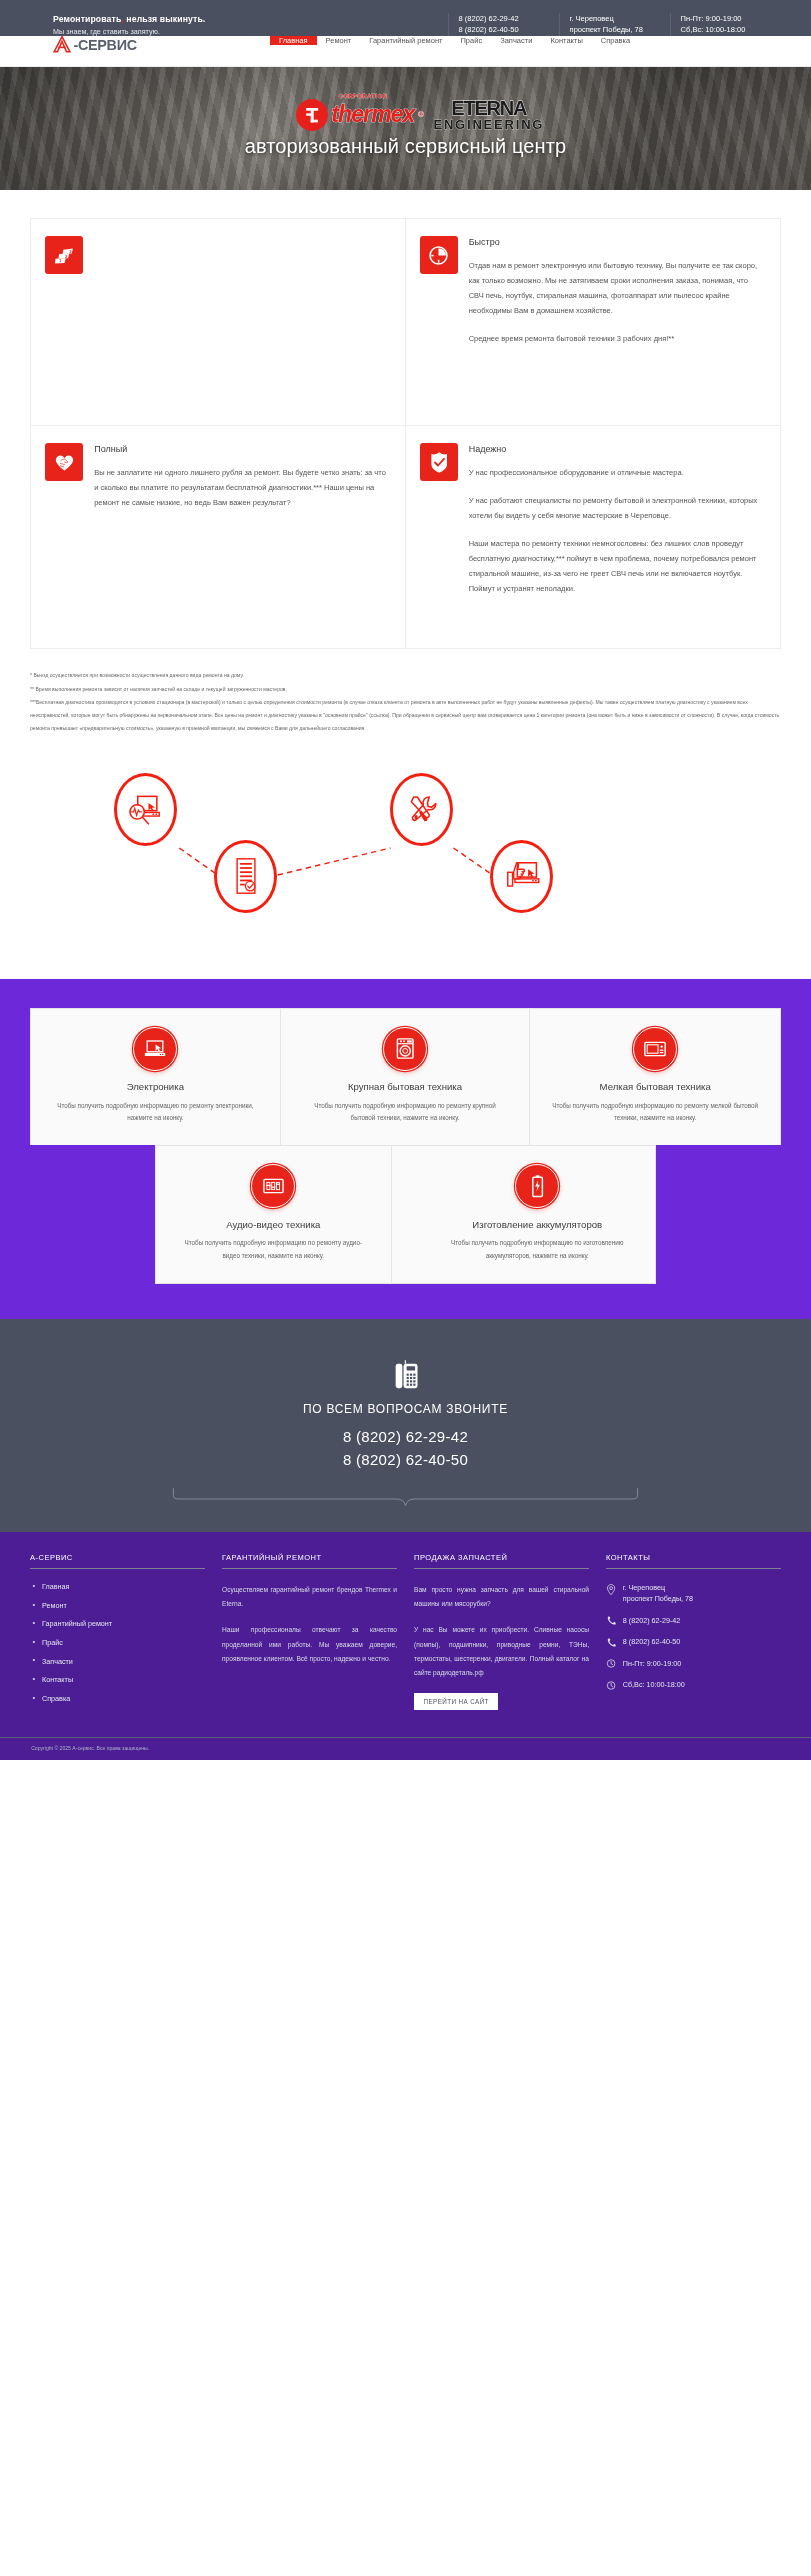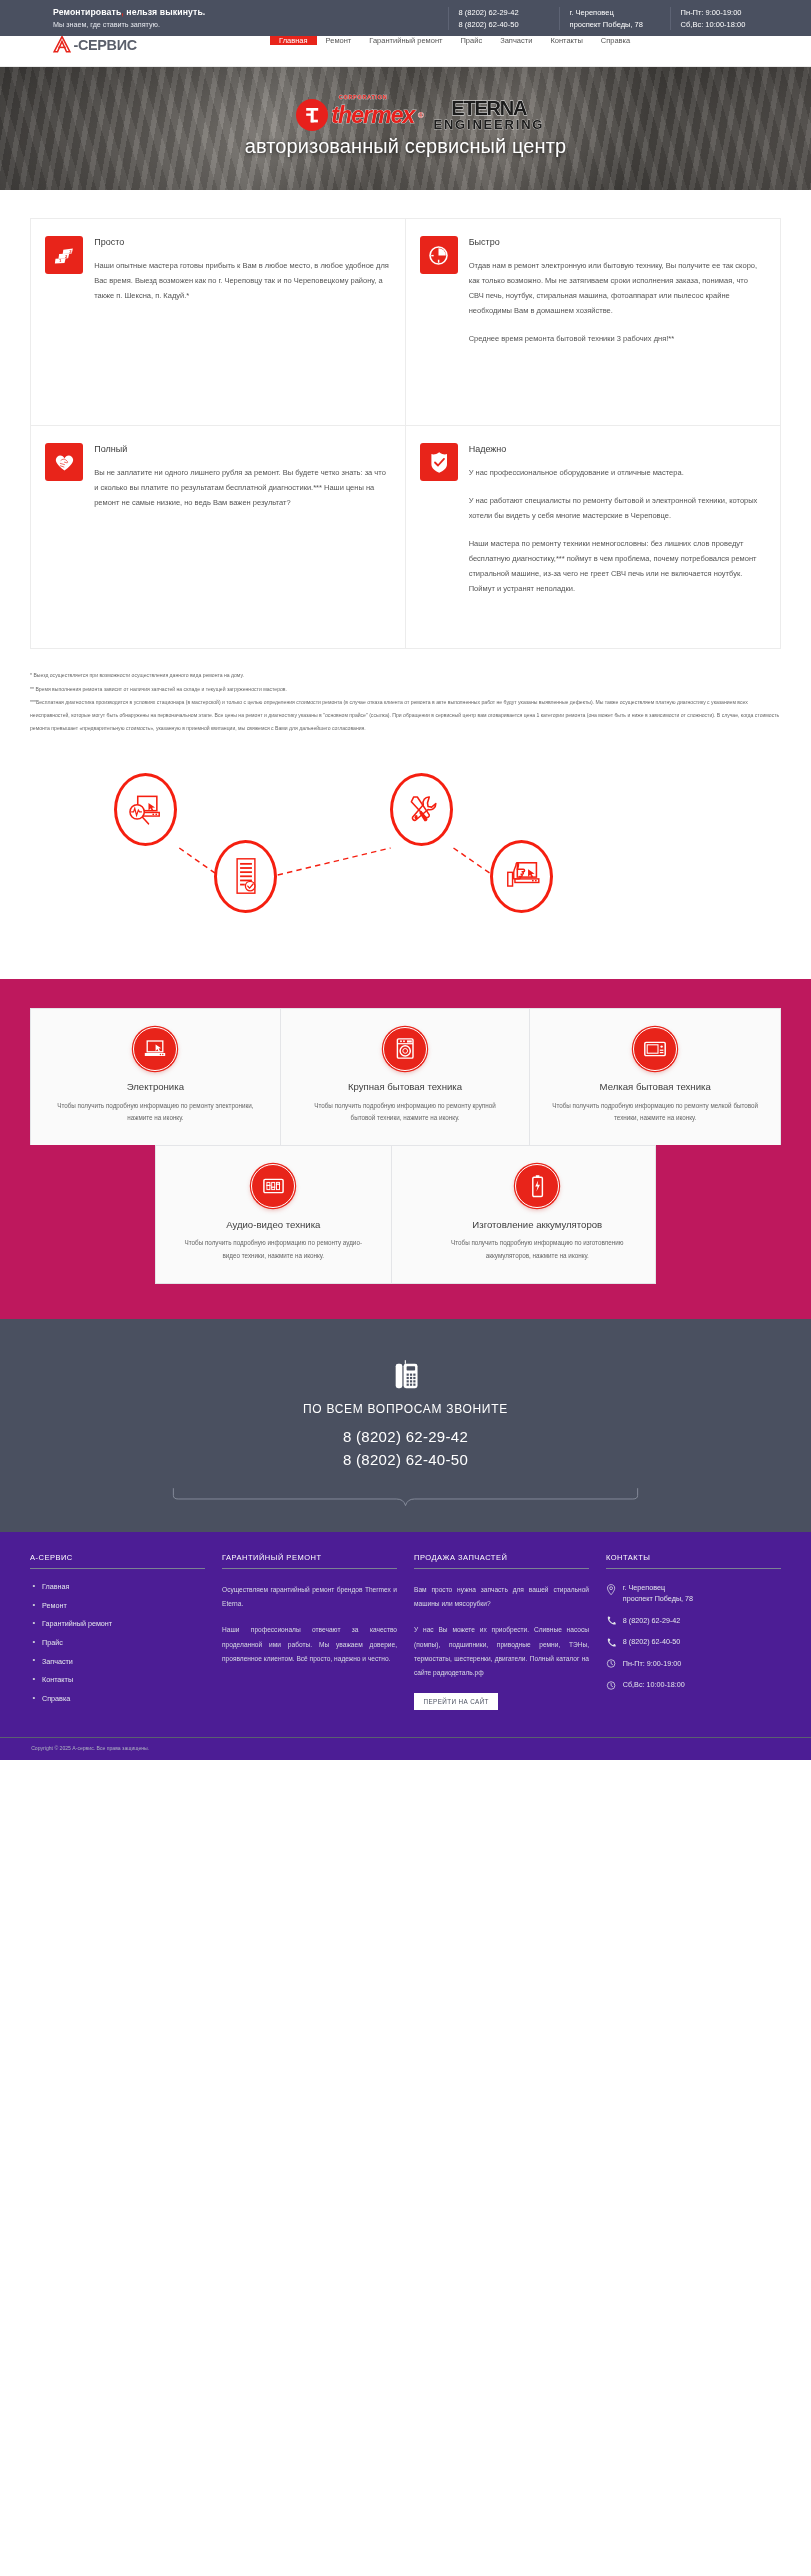--- a/index.html
+++ b/index.html
@@ -14,22 +14,22 @@
   
   .topbar {
     background: #4a5060;
     color: #ffffff;
     height: 36px;
     display: flex;
     align-items: stretch;
     font-size: 7.5px;
   }
   .topbar-inner {
-    width: 751px; margin: 7px auto;
-    display: flex; align-items: flex-start;
+    width: 751px; margin: 0 auto;
+    display: flex; align-items: flex-end;
   }
   .tb-slogan {
     flex: 1 1 auto;
     display: flex; flex-direction: column; justify-content: center;
     padding-left: 23px;
   }
   .tb-slogan-main {
     font-weight: bold; font-size: 8.7px; letter-spacing: 0.1px;
     line-height: 1.2; margin-bottom: 3px;
   }
@@ -89,21 +89,21 @@
   }
   .hero::after {
     content:""; position:absolute; inset:0;
     background: radial-gradient(ellipse at 50% 55%, rgba(0,0,0,.16), rgba(0,0,0,.42));
   }
   .hero-inner {
     position: relative; z-index: 3; height: 100%;
     display: flex; flex-direction: column; align-items: center; justify-content: center;
     gap: 3.6px;
   }
-  .hero-logos { display: flex; align-items: center; gap: 9.6px; padding-left: 29px; }
+  .hero-logos { display: flex; align-items: flex-start; gap: 9.6px; padding-left: 29px; }
   .thermex {
     display: flex; align-items: center; gap: 3.6px; position: relative;
   }
   .thermex-badge {
     width: 32px; height: 32px; border-radius: 50%;
     background: #e8201c; display:flex; align-items:center; justify-content:center;
   }
   .thermex-word {
     font-size: 23px; font-weight: bold; font-style: italic;
     color: #e8201c; letter-spacing: -0.9px;
@@ -184,21 +184,21 @@
     border: 3px solid #f51f10; background: #fff;
     display: flex; align-items: center; justify-content: center;
   }
   .pn1 { width: 63px; height: 73px; left: 84px;  top: 3.6px; }
   .pn2 { width: 63px; height: 73px; left: 184px;  top: 70px; }
   .pn3 { width: 63px; height: 73px; left: 360px;  top: 3.6px; }
   .pn4 { width: 63px; height: 73px; left: 460px;  top: 70px; }
 
   
   .services-section {
-    background: #be185d; margin-top: 29px; padding: 29px 0 35px;
+    background: #6d28d9; margin-top: 29px; padding: 29px 0 35px;
   }
   .services { width: 751px; margin: 0 auto; }
   .srow {
     display: flex; justify-content: center;
     border: 0.6px solid #e4e5e8; border-bottom: none; background: #fafafa;
   }
   .srow.last { border-bottom: 0.6px solid #e4e5e8; gap: 28px; }
   .srow.r2 { width: 501px; margin: 0 auto; }
   .scard {
     width: 251px; padding: 18px 20.4px 20.4px;
@@ -353,26 +353,20 @@
       <div class="fcard fcard-c1">
         <div class="ficon">
           <svg width="23" height="20.4" viewBox="0 0 38 34">
             <polygon points="17,8 33,6 31,14 16,15" fill="#fff"></polygon>
             <polygon points="10,15 27,14 25,22 9,23" fill="#fff"></polygon>
             <polygon points="4,23 21,22 19,30 3,31" fill="#fff"></polygon>
             <text x="27" y="13" font-size="7" fill="#e8241a" font-family="Liberation Sans, sans-serif" font-weight="bold">3</text>
             <text x="20" y="21" font-size="7" fill="#e8241a" font-family="Liberation Sans, sans-serif" font-weight="bold">2</text>
             <text x="10" y="29" font-size="7" fill="#e8241a" font-family="Liberation Sans, sans-serif" font-weight="bold">1</text>
           </svg>
-        </div>
-        <div class="fbody">
-          <div class="ftitle">Просто</div>
-          <div class="ftext">
-            <p>Наши опытные мастера готовы прибыть к Вам в любое место, в любое удобное для Вас время. Выезд возможен как по г. Череповцу так и по Череповецкому району, а также п. Шексна, п. Кадуй.*</p>
-          </div>
         </div>
       </div>
 
       <div class="fcard fcard-c2">
         <div class="ficon">
           <svg width="23" height="23" viewBox="0 0 38 38">
             <circle cx="19" cy="19" r="14" fill="none" stroke="#fff" stroke-width="2.6"></circle>
             <path d="M19 19 L19 7 A12 12 0 0 1 31 19 Z" fill="#fff"></path>
             <rect x="18" y="26" width="2.4" height="5" fill="#fff"></rect>
             <rect x="7" y="18" width="4" height="2.4" fill="#fff"></rect>

